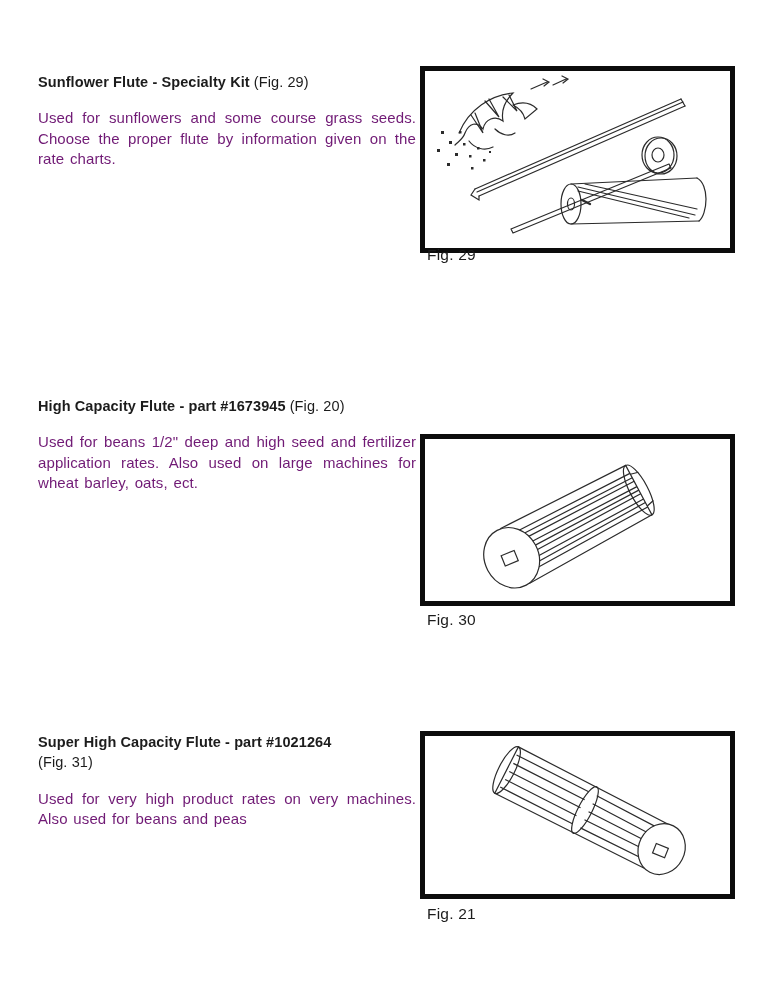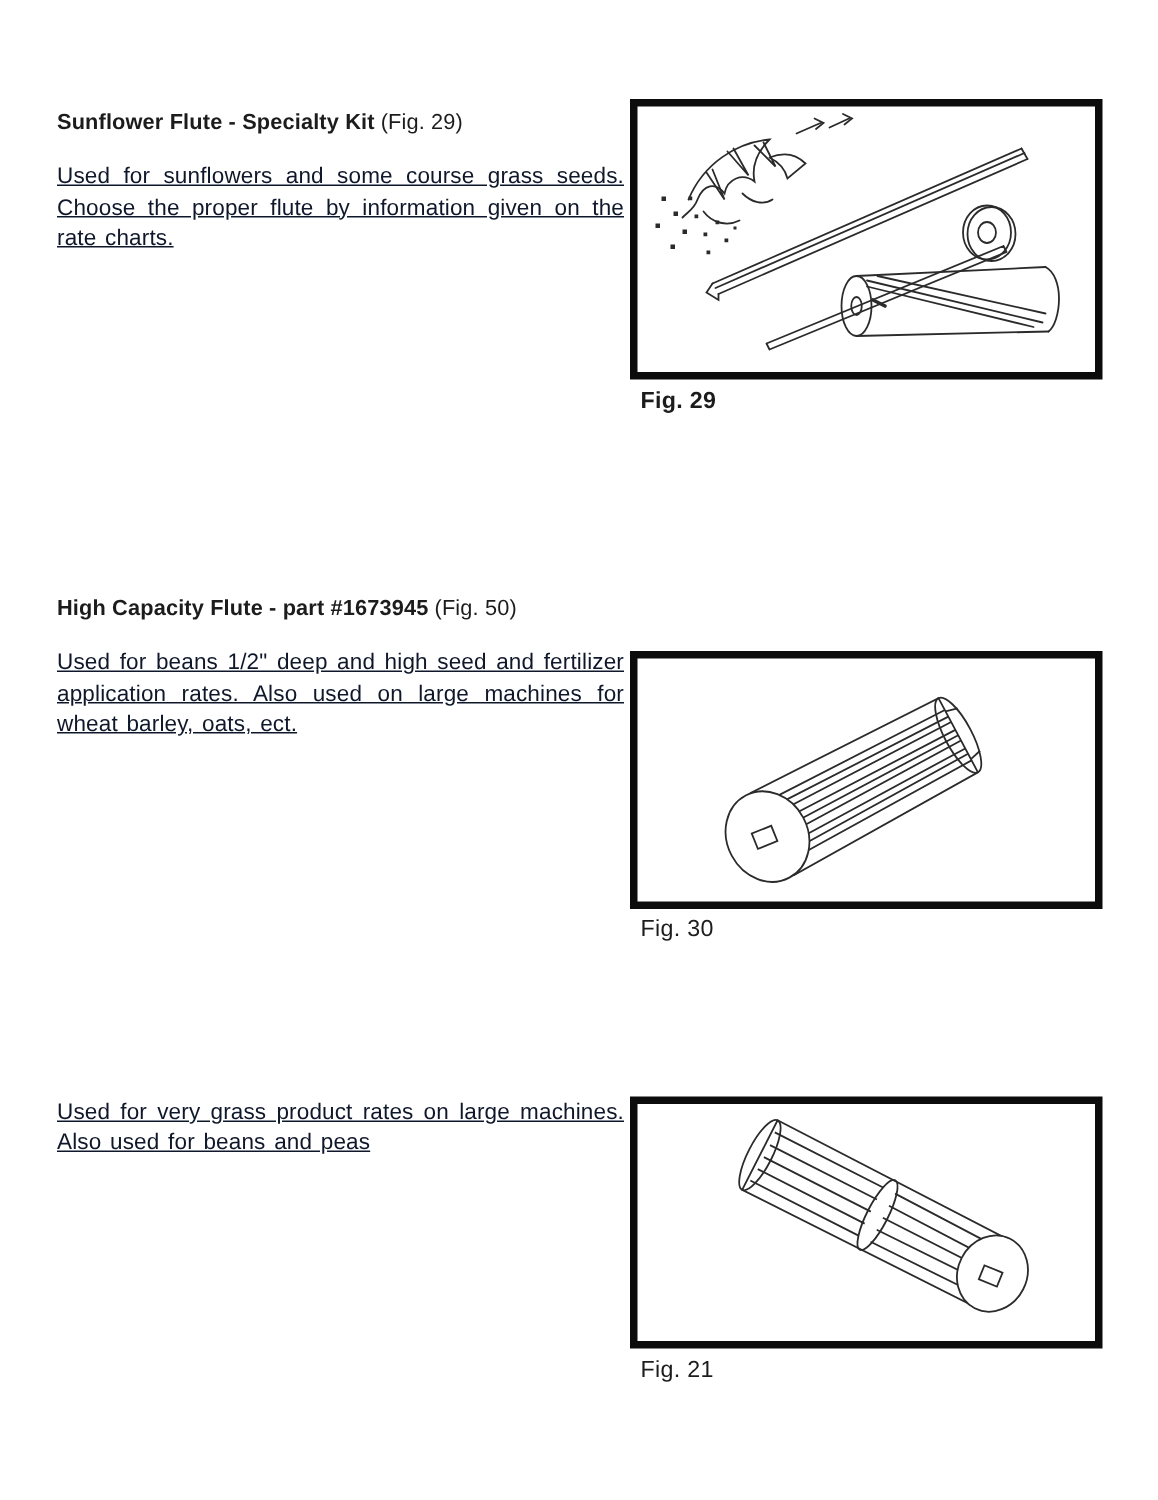--- a/index.html
+++ b/index.html
@@ -11,32 +11,32 @@
   .textcol { position:absolute; left:38px; width:378px; }
   .s1t { top:72px; }
   .s2t { top:396px; }
   .s3t { top:732px; }
   h3.heading { font-size:14.5px; font-weight:normal; line-height:1.4; margin-bottom:16px; letter-spacing:0.1px; }
   h3.heading .b { font-weight:bold; }
   .note { margin-left:4px; }
   .note.block { display:block; margin-left:0; }
   p.body {
     font-size:15px; line-height:1.36; text-align:justify;
-    letter-spacing:0.1px; word-spacing:1.5px; color:#0f172a;text-decoration:underline;
+    letter-spacing:0.1px; word-spacing:1.5px; color:#701a75;
   }
   .figbox {
     position:absolute; left:420px; width:315px;
     border:5px solid #0c0c0c; background:#ffffff;
   }
   .fb1 { top:66px;  height:187px; }
   .fb2 { top:434px; height:172px; }
   .fb3 { top:731px; height:168px; }
   .figbox svg { display:block; width:100%; height:100%; }
   .figcap { position:absolute; left:427px; font-size:15.5px; color:#1c1c1c; letter-spacing:0.2px; }
-  .fc1 { top:259px;font-weight:bold; }
+  .fc1 { top:246px; }
   .fc2 { top:611px;text-align:center; }
   .fc3 { top:905px; }
 </style>
 </head>
 <body>
 
 <div class="page">
 
   <div class="textcol s1t">
     <h3 class="heading">
@@ -91,42 +91,45 @@
         <path d="M146,113 L272,107 M146,153 L274,150"></path>
         <path d="M272,107 C278,110 281,119 281,128 C281,138 278,147 274,150"></path>
         <path d="M153,116 L270,144 M153,120 L264,147 M160,113 L272,138"></path>
       </g>
     </svg>
   </div>
   <div class="figcap fc1">Fig. 29</div>
 
   <div class="textcol s2t">
     <h3 class="heading">
-      <span class="b">High Capacity Flute - part #1673945</span><span class="note">(Fig. 50)</span>
+      <span class="b">High Capacity Flute - part #1673945</span><span class="note">(Fig. 20)</span>
     </h3>
     <p class="body">Used for beans 1/2" deep and high seed and fertilizer application rates.  Also used on large machines for wheat barley, oats, ect.</p>
   </div>
 
   <div class="figbox fb2">
     <svg viewBox="0 0 305 162" aria-hidden="true">
       <g transform="translate(152,84) rotate(-28)" stroke="#2b2b2b" stroke-width="1.2" fill="#ffffff">
         <path d="M-70,-31 L70,-28 L70,28 L-70,31 Z"></path>
         <path fill="none" d="M-66,-21 L70,-19 M-63,-11 L70,-10 M-61,0 L70,0 M-63,11 L70,10 M-66,21 L70,19"></path>
         <path fill="none" d="M-64,-16 L70,-14 M-62,-5 L70,-4 M-62,5 L70,4 M-64,16 L70,14"></path>
         <ellipse cx="70" cy="0" rx="9" ry="28" fill="none"></ellipse>
         <path fill="none" d="M70,-18 L78,-16 M70,18 L78,16"></path>
         <ellipse cx="-74" cy="0" rx="27" ry="31"></ellipse>
         <rect x="-83" y="-6" width="14" height="11" transform="rotate(6 -76 0)"></rect>
       </g>
     </svg>
   </div>
   <div class="figcap fc2">Fig. 30</div>
 
   <div class="textcol s3t">
-    <p class="body">Used for very grass product rates on large machines.  Also used for beans and peas</p>
+    <h3 class="heading">
+      <span class="b">Super High Capacity Flute - part #1021264</span><span class="note block">(Fig. 31)</span>
+    </h3>
+    <p class="body">Used for very high product rates on very machines.  Also used for beans and peas</p>
   </div>
 
   <div class="figbox fb3">
     <svg viewBox="0 0 305 158" aria-hidden="true">
       <g transform="translate(160,74) rotate(27)" stroke="#2b2b2b" stroke-width="1.2" fill="#ffffff">
         <path d="M-88,-26 L86,-25 L86,25 L-88,26 Z"></path>
         <path fill="none" d="M-86,-18 L-5,-18 M-85,-9 L-5,-9 M-85,0 L-5,0 M-85,9 L-5,9 M-86,18 L-5,18"></path>
         <path fill="none" d="M4,-18 L86,-17 M4,-9 L86,-8 M4,0 L86,0 M4,9 L86,8 M4,18 L86,17"></path>
         <ellipse cx="-88" cy="0" rx="8" ry="26" fill="none"></ellipse>
         <ellipse cx="0" cy="0" rx="7" ry="26" fill="none"></ellipse>

